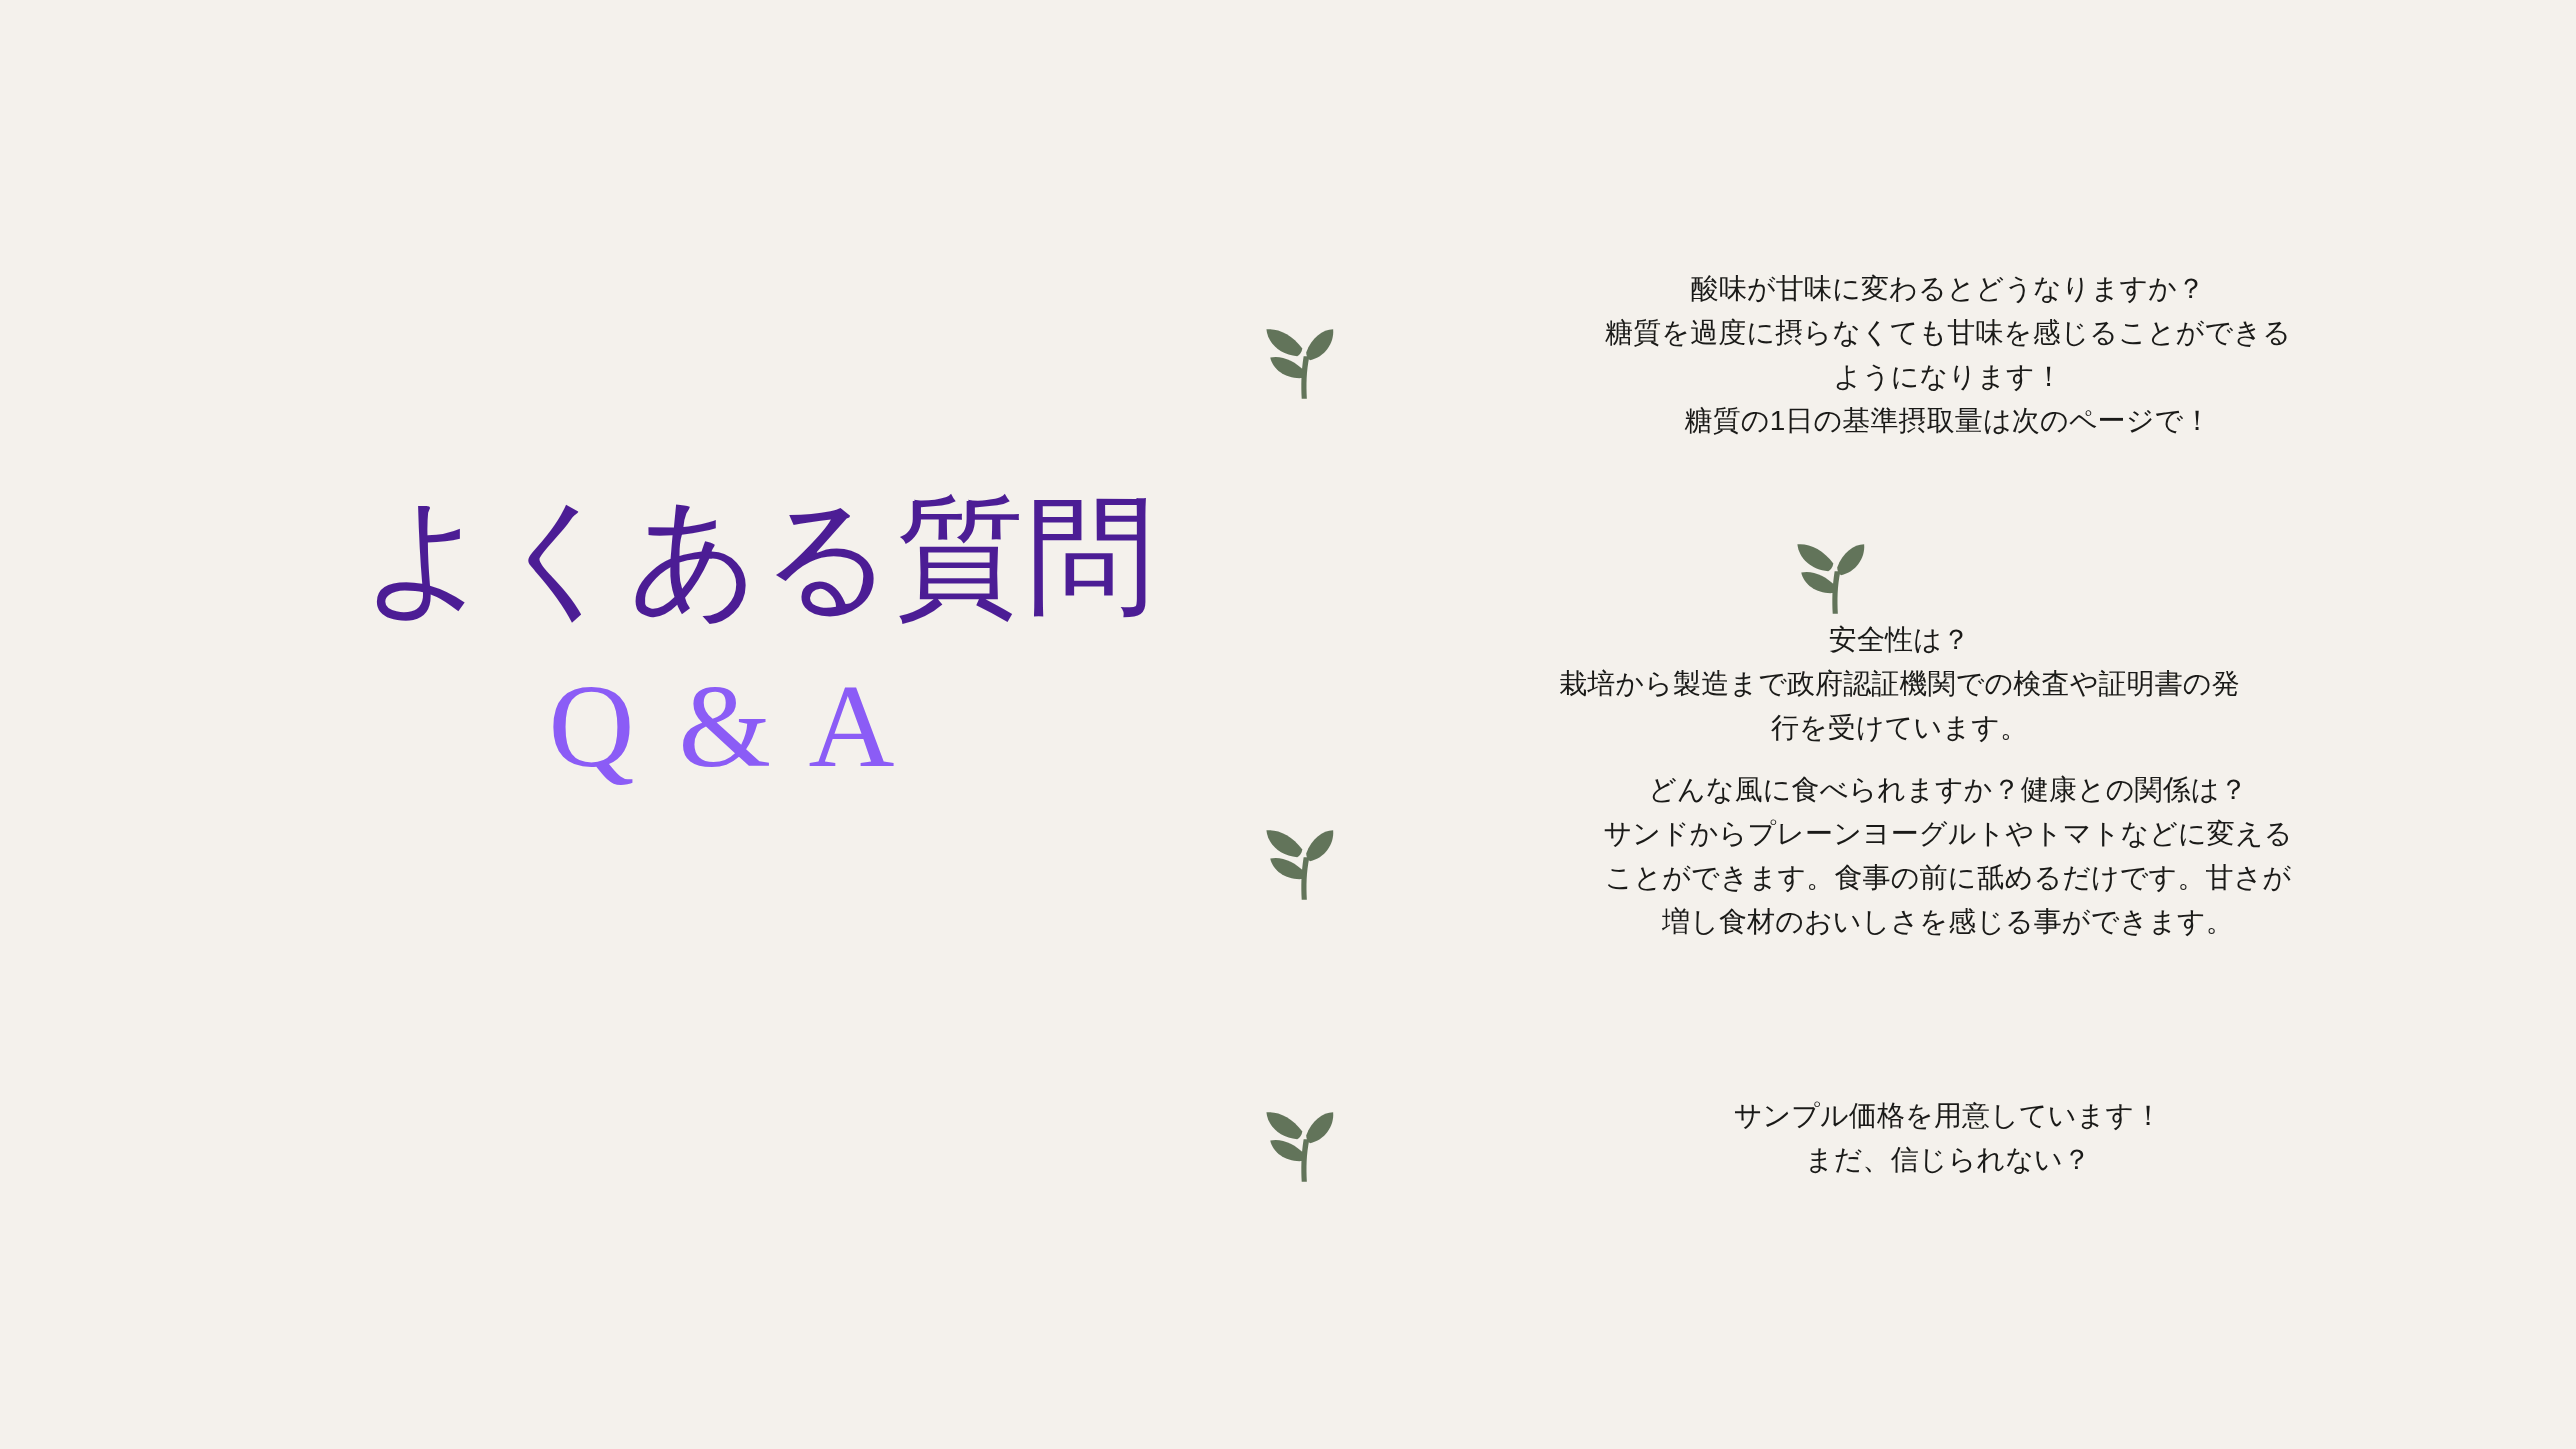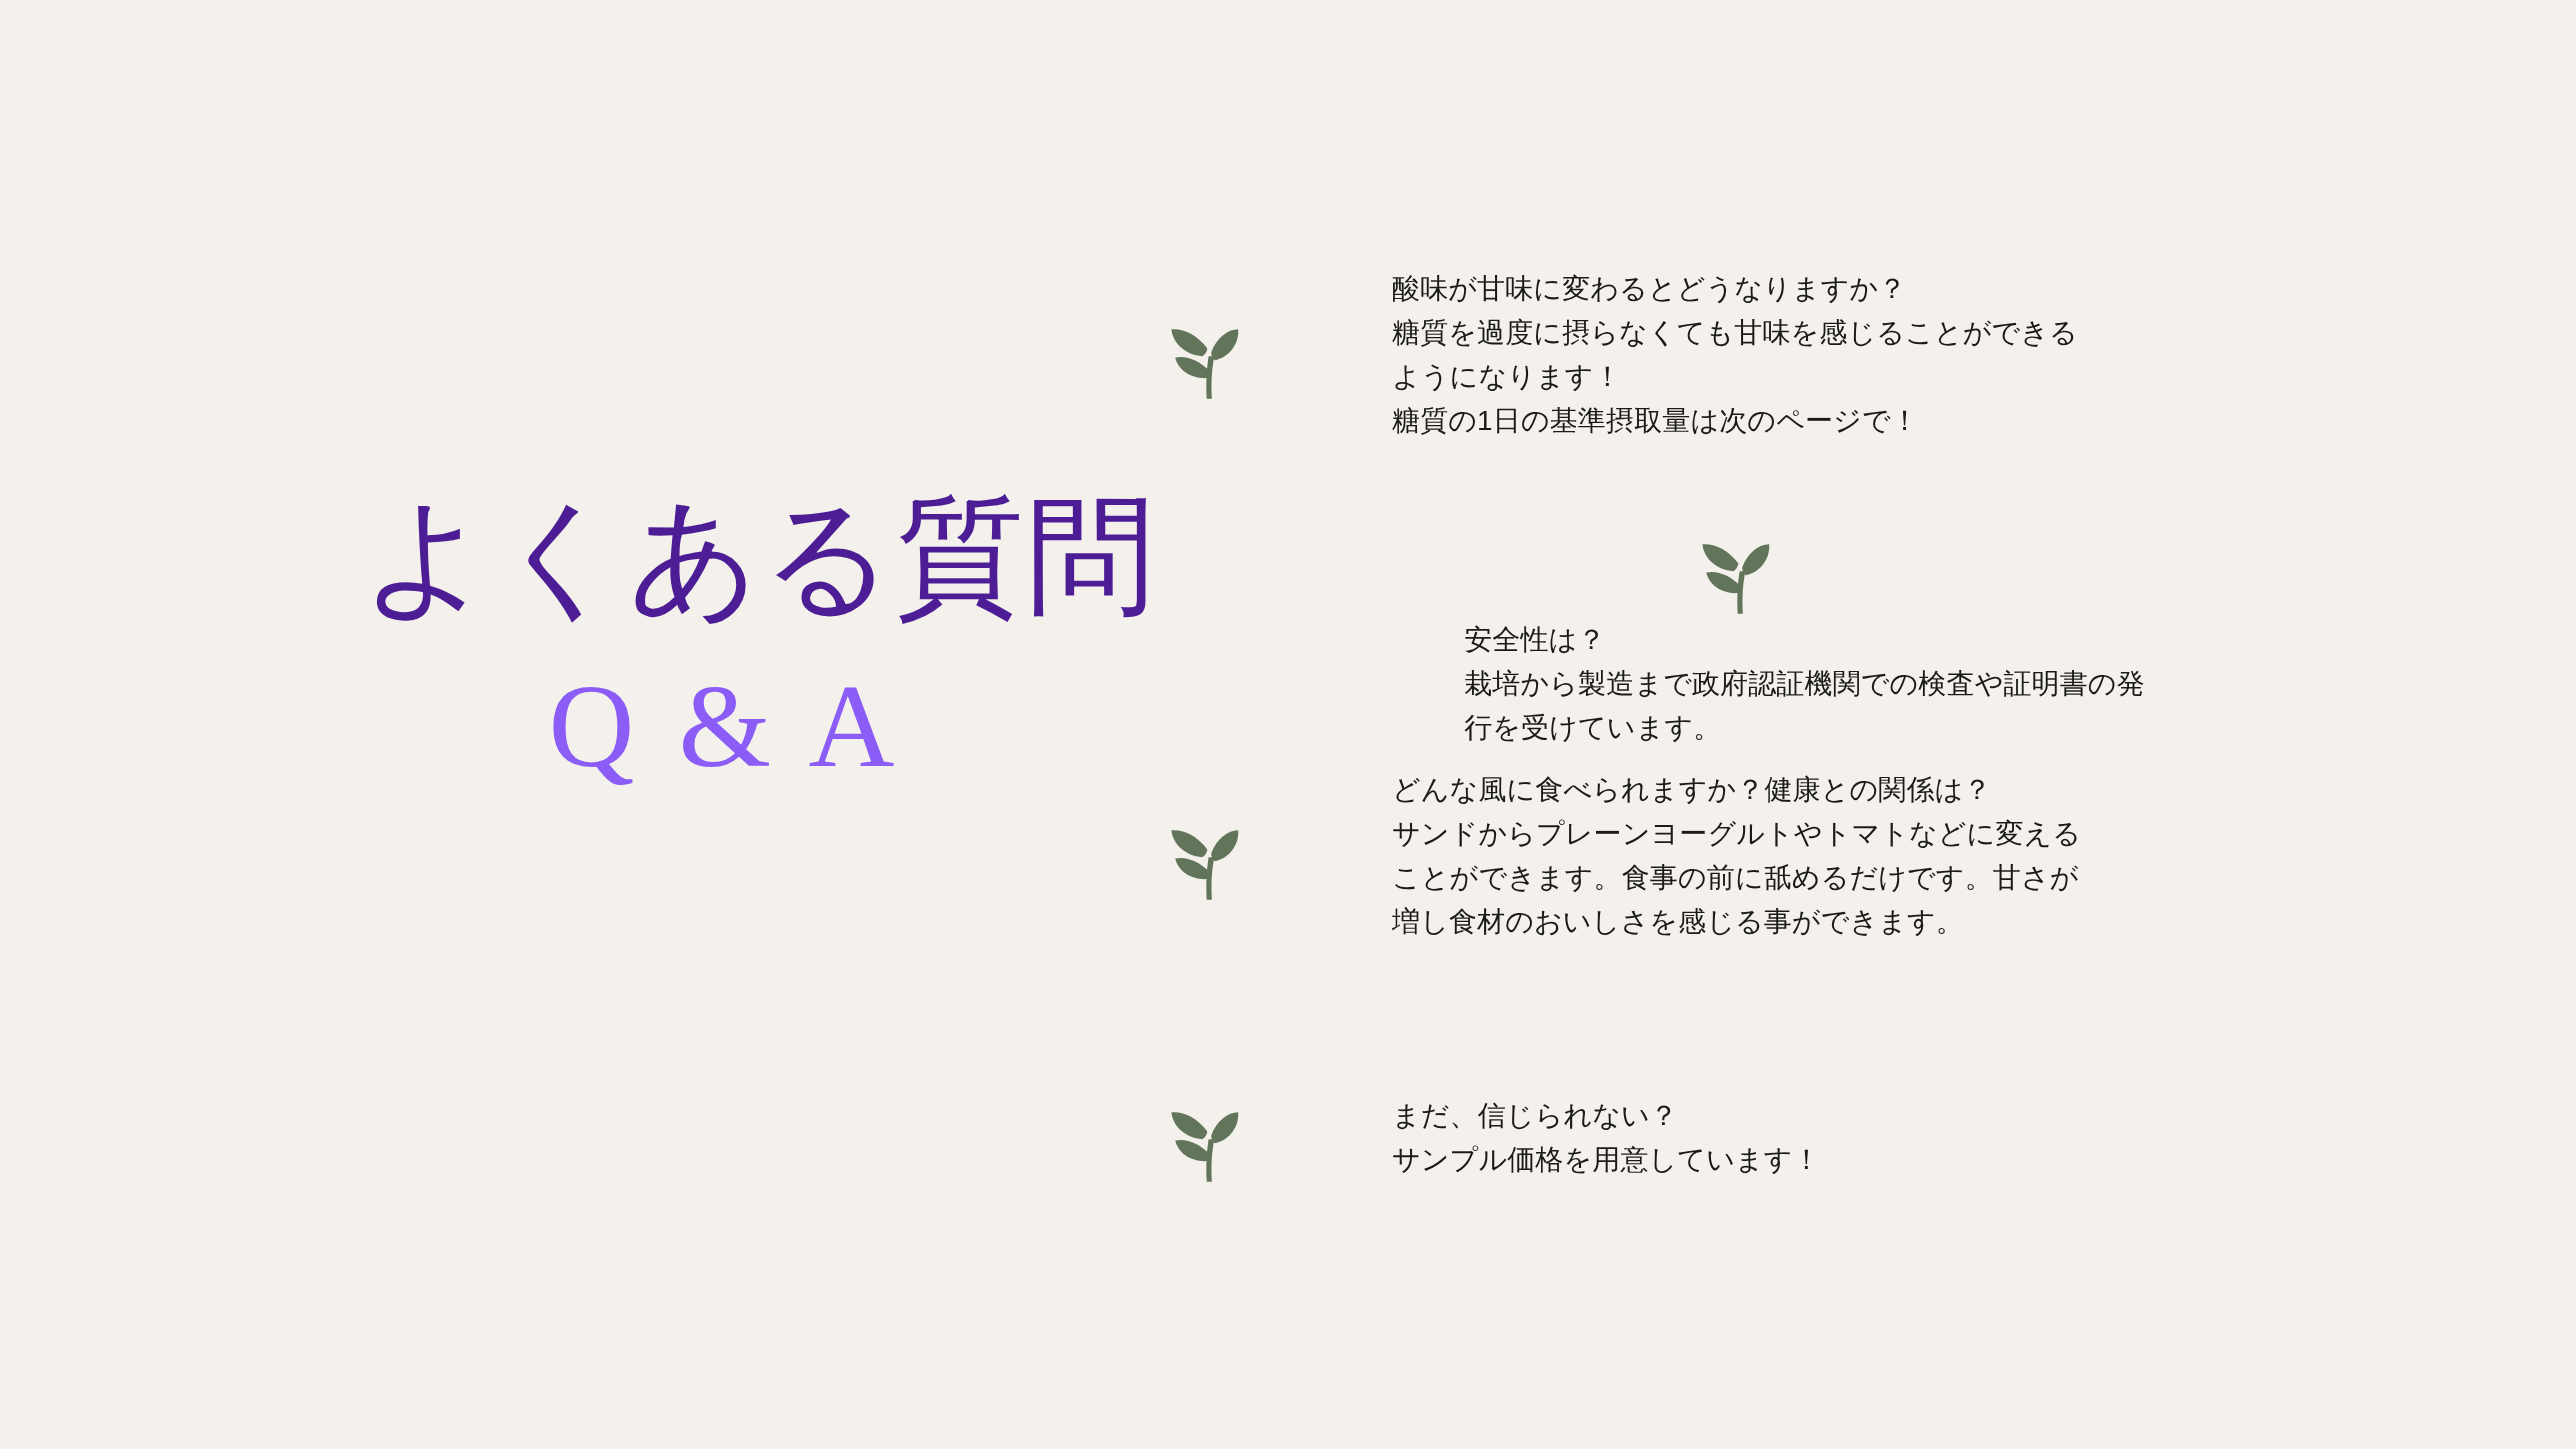--- a/index.html
+++ b/index.html
@@ -50,23 +50,24 @@
     line-height: 1.0;
     margin-top: 43px;
     letter-spacing: 0.06em;
     color: #8b5cf6;
     white-space: nowrap;
   }
 
   
   #faq-list {
     position: absolute;
-    left: 1155px;
+    left: 1250px;
     top: 258px;
     width: 1159px;
+    text-align: center;
   }
 
   .faq-row {
     position: relative;
     display: flex;
     align-items: center;
   }
 
   .faq-icon {
     flex: 0 0 97px;
@@ -173,20 +174,20 @@
         <svg viewBox="0 0 120 140" xmlns="http://www.w3.org/2000/svg">
           <g fill="#62745A">
             <path d="M68 72 C64 98 64 118 65 138 L73 138 C72 116 72 96 77 72 Z"></path>
             <path d="M66 60 C50 38 28 28 10 30 C12 52 32 70 58 72 C62 70 65 66 66 60 Z"></path>
             <path d="M72 66 C80 44 98 30 114 30 C116 52 100 74 78 78 C74 75 72 71 72 66 Z"></path>
             <path d="M70 96 C54 78 32 70 16 74 C20 94 42 108 66 106 C69 103 70 100 70 96 Z"></path>
           </g>
         </svg>
       </div>
       <div class="faq-text">
+        <div class="faq-line">サンプル価格を用意しています！</div>
         <div class="faq-line">まだ、信じられない？</div>
-        <div class="faq-line">サンプル価格を用意しています！</div>
       </div>
     </div>
 
   </div>
 </div>
 
 
 </body></html>

